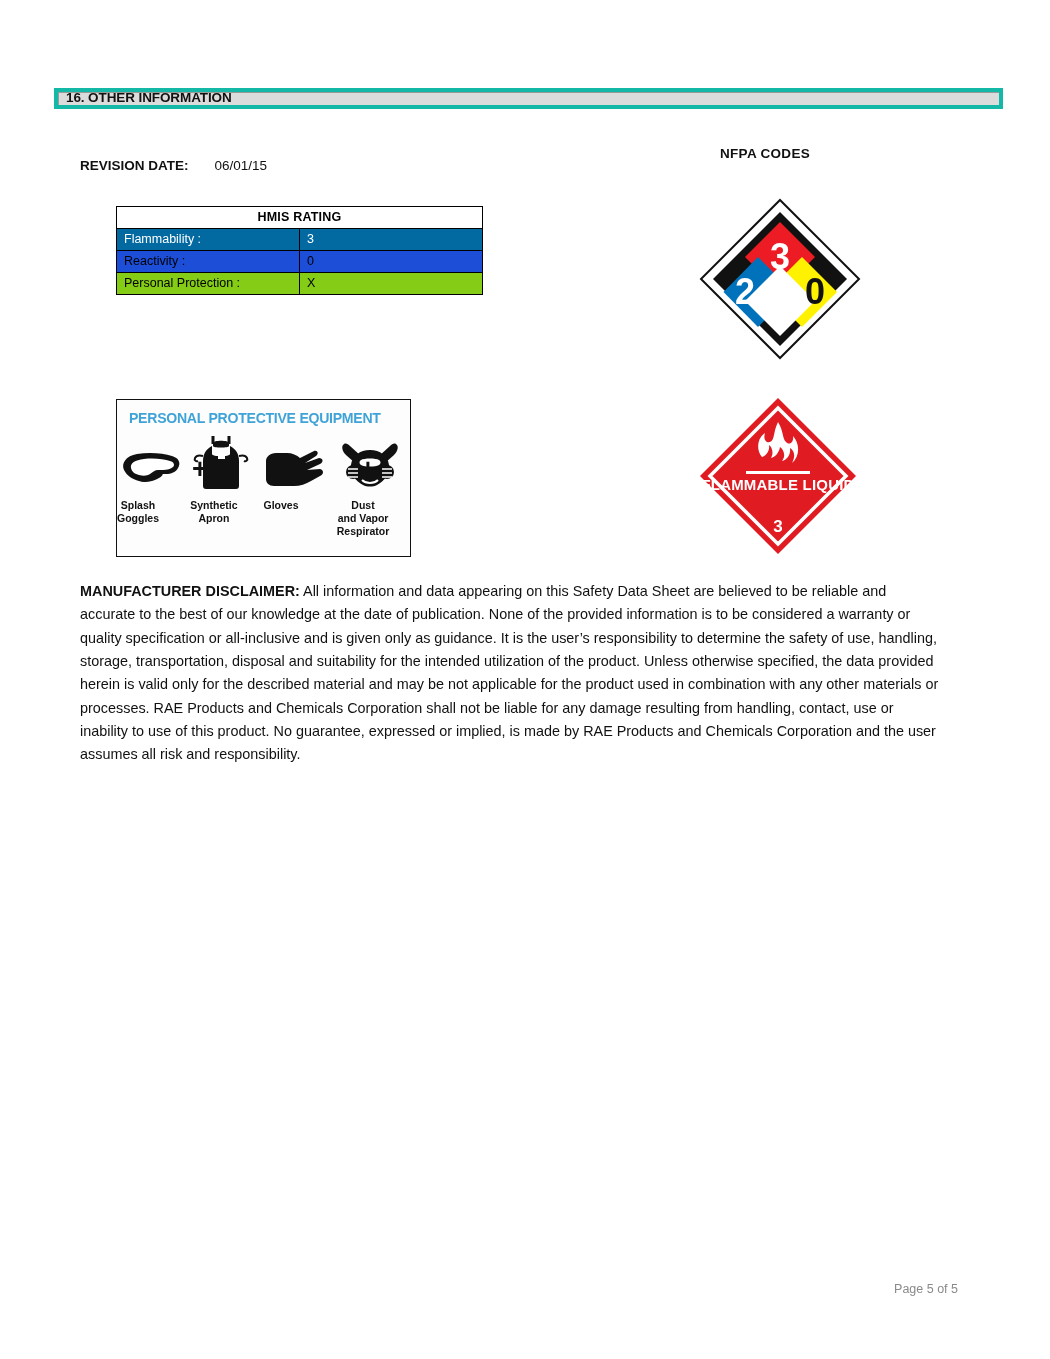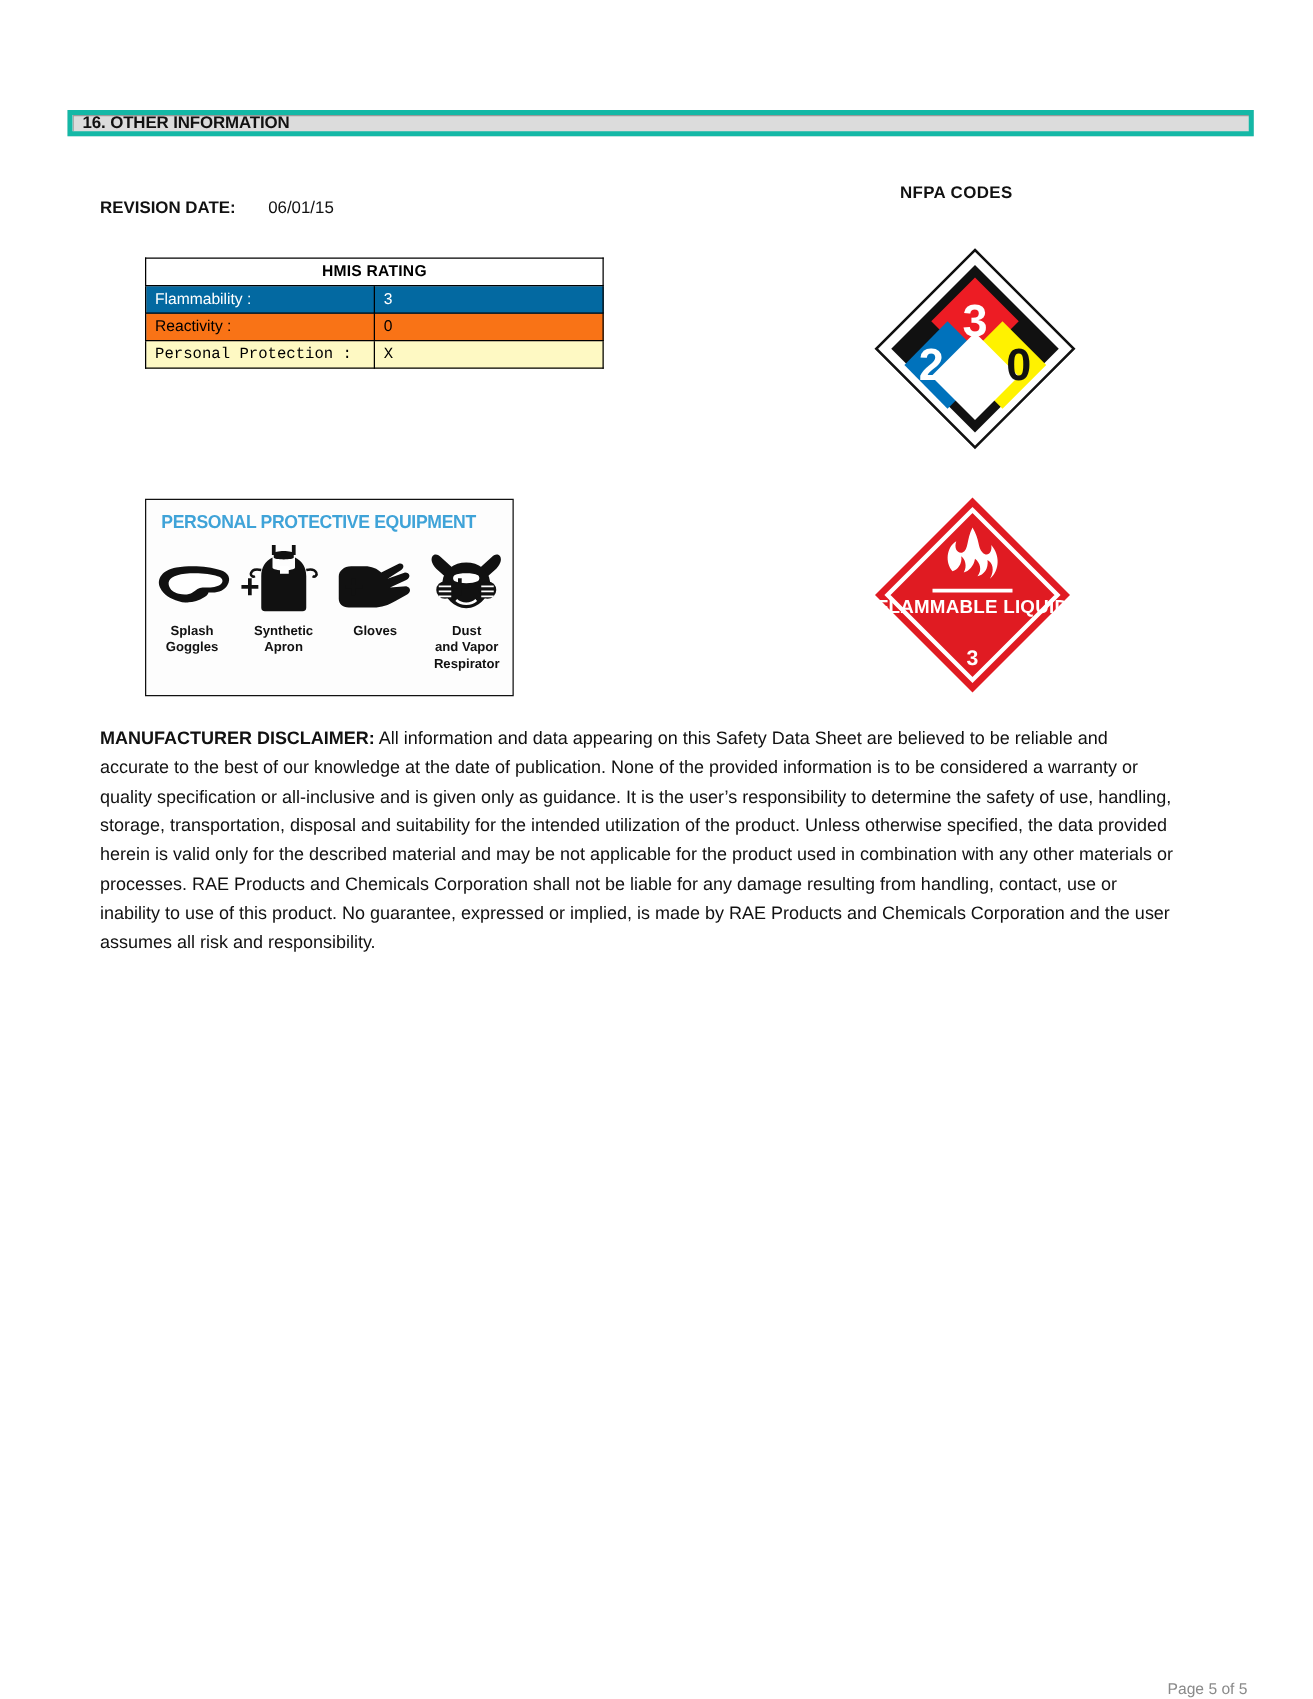--- a/index.html
+++ b/index.html
@@ -97,22 +97,22 @@
     font-weight: bold;
     font-size: 13.5px;
     padding-left: 0 !important;
     background: #fff;
     letter-spacing: 0.2px;
   }
   .hmis-col-label { width: 239px; }
   .hmis-col-value { width: 128px; }
   .row-health   { background: #1c7ec4; color: #ffffff; }
   .row-flam     { background: #0369a1; color: #ffffff; }
-  .row-react    { background: #f97316; color: #000000; }
-  .row-ppe      { background: #fef9c3; color: #000000; font-family: Liberation Mono, monospace; }
+  .row-react    { background: #1d4ed8; color: #000000; }
+  .row-ppe      { background: #84cc16; color: #000000; }
 
   
   .nfpa-wrap {
     position: absolute;
     left: 697px;
     top: 196px;
     width: 166px;
     height: 166px;
   }
   .nfpa-wrap svg { display: block; }
@@ -148,21 +148,21 @@
     width: 100%;
     height: 126px;
     display: flex;
     align-items: flex-start;
     justify-content: center;
   }
   .ppe-item {
     width: 84px;
     display: flex;
     flex-direction: column;
-    align-items: center;
+    align-items: flex-start;
     position: relative;
   }
   .ppe-icon {
     height: 62px;
     display: flex;
     align-items: flex-end;
     justify-content: center;
   }
   .ppe-label {
     margin-top: 7px;
@@ -206,24 +206,24 @@
     line-height: 1.62;
     color: #111;
     text-align: left;
   }
   .disclaimer b { font-weight: bold; }
 
   
   .footer {
     position: absolute;
     left: 0;
-    top: 1344px;
+    top: 1282px;
     width: 1050px;
     text-align: right;
-    padding-right: 52px;
+    padding-right: 92px;
     box-sizing: border-box;
     font-size: 12.5px;
     color: #8a8a8a;
   }
 </style>
 </head>
 <body>
 
 <div class="page">
 

